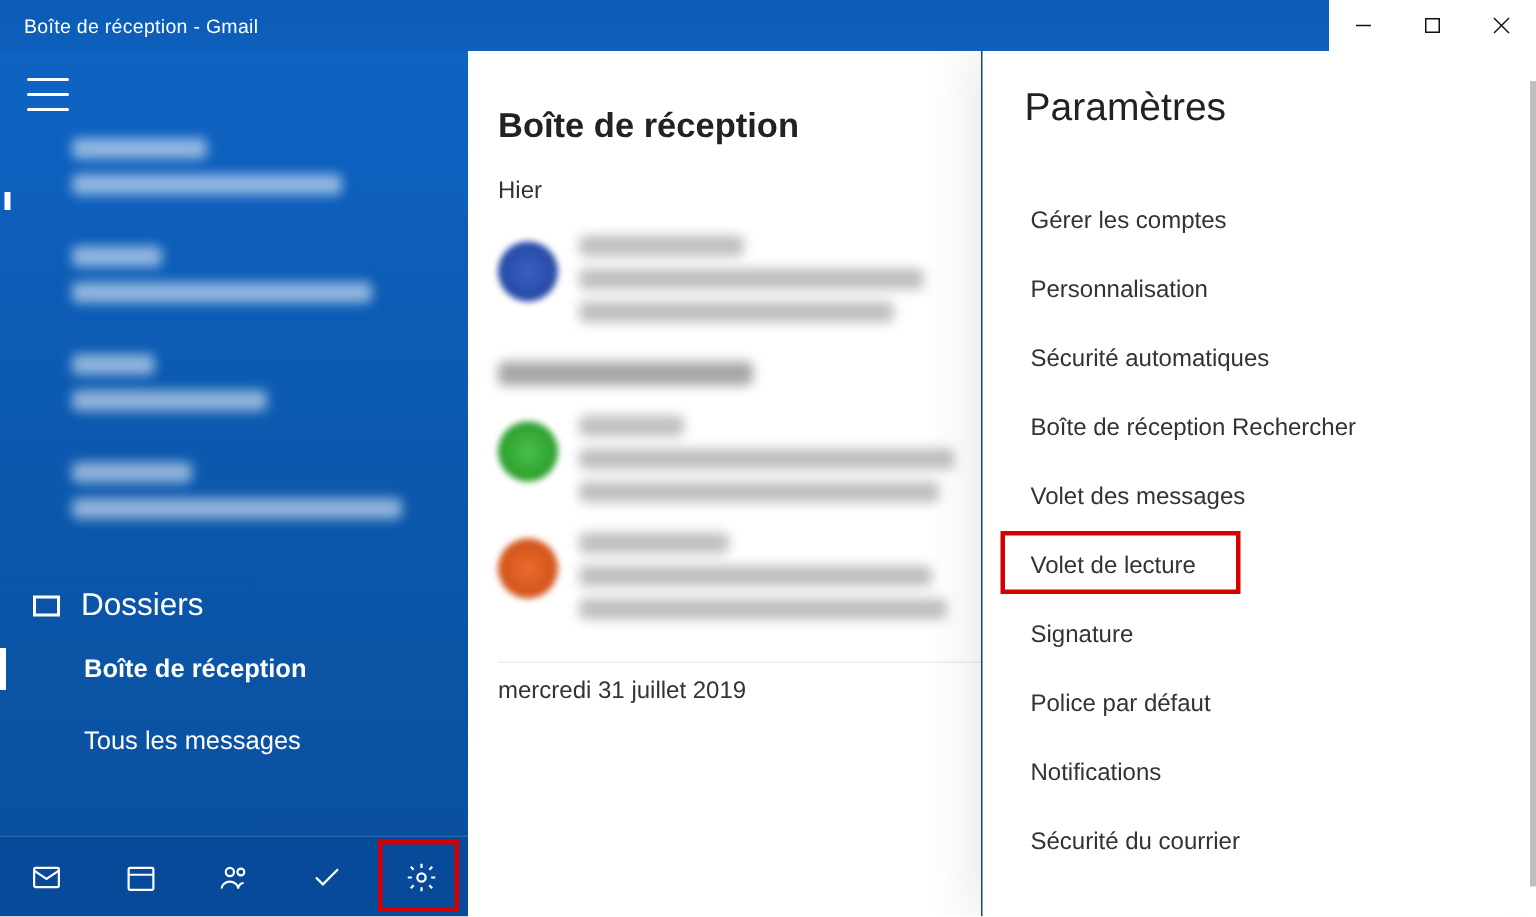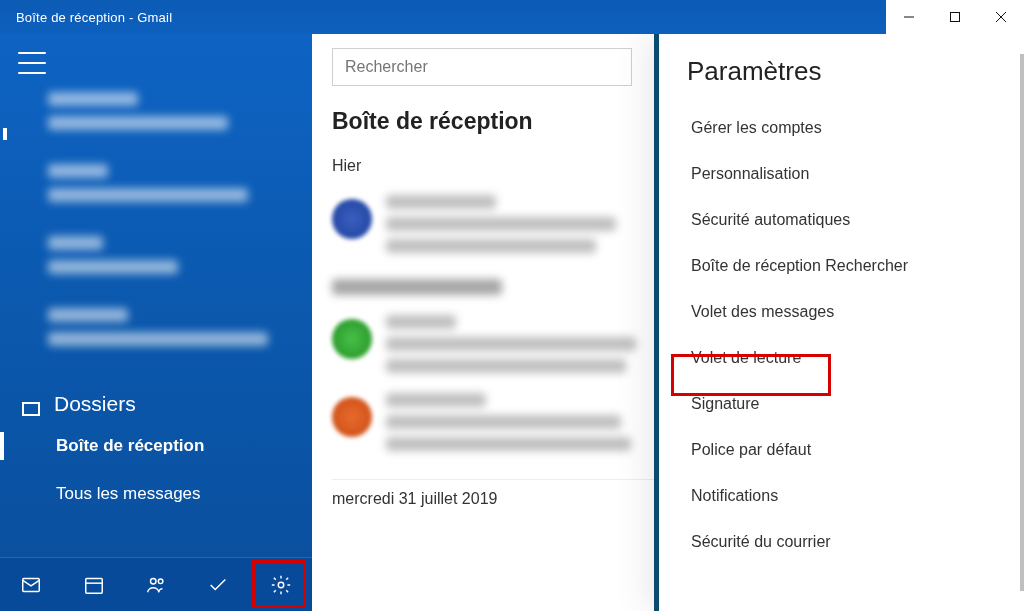--- a/index.html
+++ b/index.html
@@ -50,21 +50,21 @@
   .bl-a { width: 90px; }
   .bl-b { width: 180px; }
   .bl-c { width: 60px; }
   .bl-d { width: 200px; }
   .bl-e { width: 55px; }
   .bl-f { width: 130px; }
   .bl-g { width: 80px; }
   .bl-h { width: 220px; }
 
   .folders { margin-top: 40px; }
-  .folders-hdr { display:flex; align-items:flex-end; gap:14px; padding: 6px 22px; }
+  .folders-hdr { display:flex; align-items:center; gap:14px; padding: 6px 22px; }
   .folders-hdr .sq { width:18px; height:14px; border:2px solid #fff; }
   .folders-hdr-text { font-size: 21px; font-weight: 400; }
   .folder-item { padding: 14px 22px 14px 56px; font-size: 17px; position: relative; }
   .folder-item.active::before {
     content: ""; position: absolute; left: 0; top: 10px; bottom: 10px; width: 4px; background: #fff;
   }
   .folder-item.active { font-weight: 600; }
 
   .bottom-bar {
     position: absolute; bottom: 0; left: 0; right: 0; height: 54px;
@@ -103,24 +103,24 @@
   .bt-g { width: 100px; }
   .bt-h { width: 235px; }
   .bt-i { width: 245px; }
   .date-two { margin-top: 26px; }
   .blur-date { height: 16px; width: 170px; background: rgba(0,0,0,0.35); filter: blur(4px); border-radius:4px; }
   .date-three { margin-top: 28px; font-size: 16px; color:#333; border-top: 1px solid #eee; padding-top: 10px; }
 
   
   .settings-panel {
     position: absolute; top: 0; right: 0; bottom: 0; width: 370px;
-    background: #fff; border-left: 5px solid #0c4a6e;
+    background: #fff; border-left: 1px solid #0c4a6e;
     box-shadow: -10px 0 30px rgba(0,0,0,0.08);
     padding: 22px 24px 0 28px;
-    display:flex; flex-direction:column;
+    display:flex; flex-direction:column;gap:20px;
   }
   .settings-title { font-size: 26px; font-weight: 300; color:#222; margin-bottom: 18px; }
   .settings-list { display:flex; flex-direction:column; gap: 0; }
   .settings-item { font-size: 16px; color:#333; padding: 14px 4px; }
   .red-box-2 {
     position: absolute; border: 3px solid #d60000; pointer-events:none;
     left: 12px; top: 320px; width: 160px; height: 42px;
   }
   .scroll-ind { position:absolute; right:0; top:20px; bottom:20px; width:4px; background: rgba(0,0,0,0.25); }
 
@@ -229,21 +229,20 @@
           <svg width="22" height="22" viewBox="0 0 24 24">
               <circle cx="12" cy="12" r="3"></circle>
               <path d="M12 2v3M12 19v3M4.2 4.2l2.1 2.1M17.7 17.7l2.1 2.1M2 12h3M19 12h3M4.2 19.8l2.1-2.1M17.7 6.3l2.1-2.1"></path>
             </svg>
         </div>
         <div class="red-box-1"></div>
       </div>
     </div>
 
     <div class="content">
-      <input class="search" type="text" placeholder="Rechercher" style="">
       <div class="inbox-title">Boîte de réception</div>
 
       <div class="group-label">Hier</div>
       <div class="msg">
         <div class="avatar av-blue"></div>
         <div class="msg-lines">
           <div class="blur-text bt-a"></div>
           <div class="blur-text bt-b"></div>
           <div class="blur-text bt-c"></div>
         </div>

